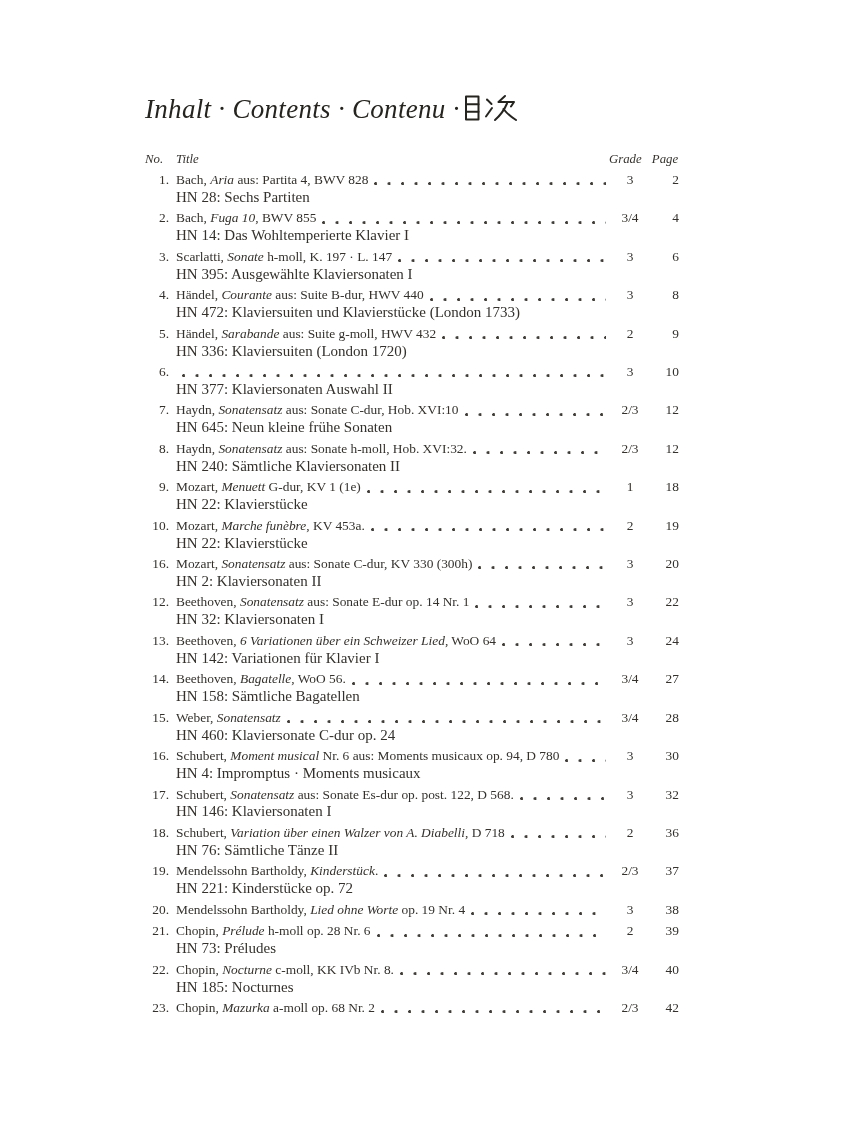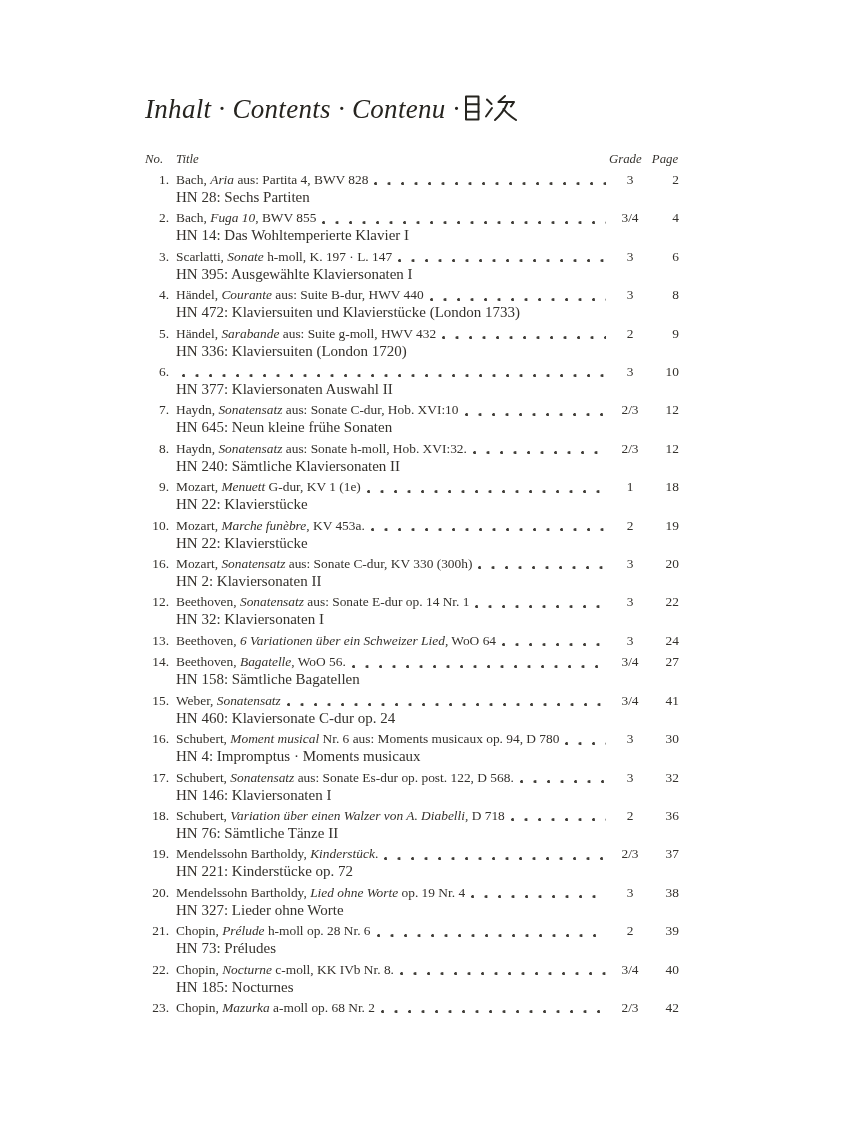--- a/index.html
+++ b/index.html
@@ -243,20 +243,21 @@
   <div class="entry">
     <div class="line1">
       <span class="num">13.</span>
       <span class="mid">
         <span class="ttl"><span>Beethoven, </span><em>6 Variationen über ein Schweizer Lied</em><span>, WoO 64</span></span>
         <span class="leader"></span>
       </span>
       <span class="grade">3</span>
       <span class="pg">24</span>
     </div>
+    <div class="line2">HN 142: Variationen für Klavier I</div>
   </div>
 
   <div class="entry">
     <div class="line1">
       <span class="num">14.</span>
       <span class="mid">
         <span class="ttl"><span>Beethoven, </span><em>Bagatelle</em><span>, WoO 56.</span></span>
         <span class="leader"></span>
       </span>
       <span class="grade">3/4</span>
@@ -266,21 +267,21 @@
   </div>
 
   <div class="entry">
     <div class="line1">
       <span class="num">15.</span>
       <span class="mid">
         <span class="ttl"><span>Weber, </span><em>Sonatensatz</em></span>
         <span class="leader"></span>
       </span>
       <span class="grade">3/4</span>
-      <span class="pg">41</span>
+      <span class="pg">28</span>
     </div>
     <div class="line2">HN 460: Klaviersonate C-dur op. 24</div>
   </div>
 
   <div class="entry">
     <div class="line1">
       <span class="num">16.</span>
       <span class="mid">
         <span class="ttl"><span>Schubert, </span><em>Moment musical</em><span> Nr. 6 aus: Moments musicaux op. 94, D 780</span></span>
         <span class="leader"></span>
@@ -333,21 +334,20 @@
   <div class="entry">
     <div class="line1">
       <span class="num">20.</span>
       <span class="mid">
         <span class="ttl"><span>Mendelssohn Bartholdy, </span><em>Lied ohne Worte</em><span> op. 19  Nr. 4</span></span>
         <span class="leader"></span>
       </span>
       <span class="grade">3</span>
       <span class="pg">38</span>
     </div>
-    <div class="line2">HN 327: Lieder ohne Worte</div>
   </div>
 
   <div class="entry">
     <div class="line1">
       <span class="num">21.</span>
       <span class="mid">
         <span class="ttl"><span>Chopin, </span><em>Prélude</em><span> h-moll op. 28  Nr. 6</span></span>
         <span class="leader"></span>
       </span>
       <span class="grade">2</span>

